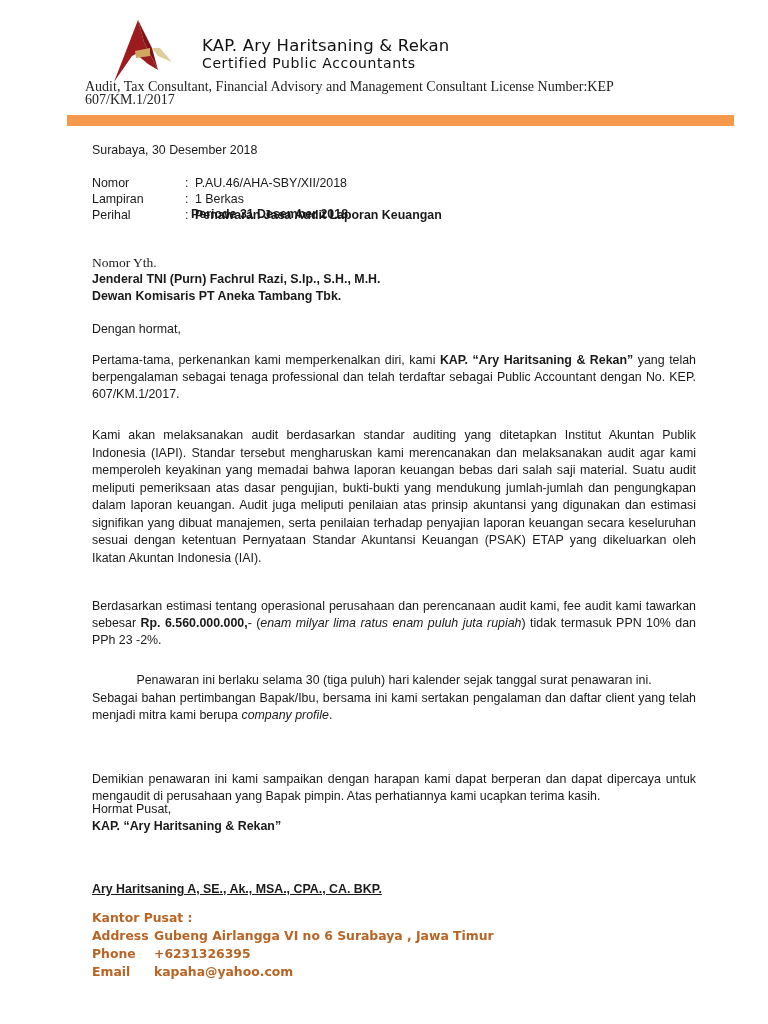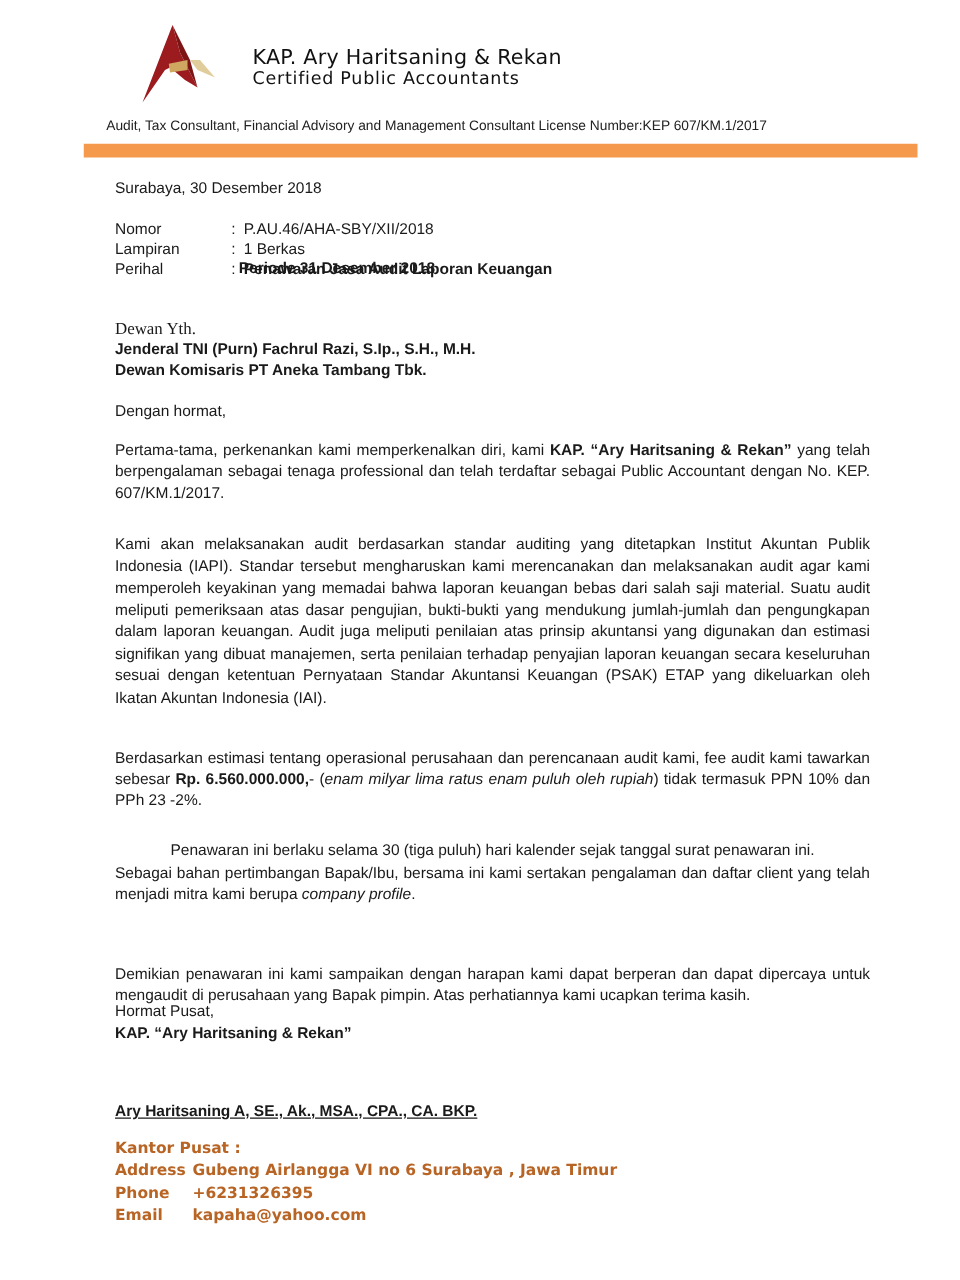--- a/index.html
+++ b/index.html
@@ -42,24 +42,24 @@
       left: 202px;
       top: 55px;
       font-family: "DejaVu Sans", sans-serif;
       font-size: 14px;
       color: #111;
       letter-spacing: 0.6px;
     }
     .services {
       position: absolute;
       left: 85px;
-      top: 95px;
+      top: 80px;
       width: 600px;
-      font-family: Liberation Sans, sans-serif;
-      font-size: 11px;
+      font-family: Liberation Serif, serif;
+      font-size: 14px;
       line-height: 13px;
       color: #222;
     }
     .orange-bar {
       position: absolute;
       left: 67px;
       top: 115px;
       width: 667px;
       height: 11px;
       background: #f59a4c;
@@ -136,34 +136,34 @@
   <span class="meta-label">Nomor</span><span class="meta-sep">:</span><span class="meta-value">P.AU.46/AHA-SBY/XII/2018</span>
 </div>
 <div class="meta-row" style="top:191px;">
   <span class="meta-label">Lampiran</span><span class="meta-sep">:</span><span class="meta-value">1 Berkas</span>
 </div>
 <div class="meta-row" style="top:207px;">
   <span class="meta-label">Perihal</span><span class="meta-sep">:</span><span class="meta-value bold">Penawaran Jasa Audit Laporan Keuangan</span>
 </div>
 <div class="meta-row bold" style="top:206px; left:191px;">Periode 31 Desember 2018</div>
 
-<div class="kepada">Dewan Yth.</div>
+<div class="kepada">Nomor Yth.</div>
 <div class="body-text bold" style="top:271px;">Jenderal TNI (Purn) Fachrul Razi, S.Ip., S.H., M.H.</div>
 <div class="body-text bold" style="top:288px;">Dewan Komisaris PT Aneka Tambang Tbk.</div>
 
 <div class="body-text" style="top:321px;">Dengan hormat,</div>
 
 <div class="body-text justify" style="top:352px;">
   <span>Pertama-tama, perkenankan kami memperkenalkan diri, kami </span><b>KAP. “Ary Haritsaning &amp; Rekan”</b><span> yang telah berpengalaman sebagai tenaga professional dan telah terdaftar sebagai Public Accountant dengan No. KEP. 607/KM.1/2017.</span>
 </div>
 
 <div class="body-text justify" style="top:427px; line-height:17.5px;">Kami akan melaksanakan audit berdasarkan standar auditing yang ditetapkan Institut Akuntan Publik Indonesia (IAPI). Standar tersebut mengharuskan kami merencanakan dan melaksanakan audit agar kami memperoleh keyakinan yang memadai bahwa laporan keuangan bebas dari salah saji material. Suatu audit meliputi pemeriksaan atas dasar pengujian, bukti-bukti yang mendukung jumlah-jumlah dan pengungkapan dalam laporan keuangan. Audit juga meliputi penilaian atas prinsip akuntansi yang digunakan dan estimasi signifikan yang dibuat manajemen, serta penilaian terhadap penyajian laporan keuangan secara keseluruhan sesuai dengan ketentuan Pernyataan Standar Akuntansi Keuangan (PSAK) ETAP yang dikeluarkan oleh Ikatan Akuntan Indonesia (IAI).</div>
 
 <div class="body-text justify" style="top:598px;">
-  <span>Berdasarkan estimasi tentang operasional perusahaan dan perencanaan audit kami, fee audit kami tawarkan sebesar </span><b>Rp. 6.560.000.000,</b><span>- (</span><i>enam milyar lima ratus enam puluh oleh rupiah</i><span>) tidak termasuk PPN 10%  dan PPh 23 -2%.</span>
+  <span>Berdasarkan estimasi tentang operasional perusahaan dan perencanaan audit kami, fee audit kami tawarkan sebesar </span><b>Rp. 6.560.000.000,</b><span>- (</span><i>enam milyar lima ratus enam puluh juta rupiah</i><span>) tidak termasuk PPN 10%  dan PPh 23 -2%.</span>
 </div>
 
 <div class="body-text" style="top:672px;text-align:center;">Penawaran ini berlaku selama 30 (tiga puluh) hari kalender sejak tanggal surat penawaran ini.</div>
 <div class="body-text justify" style="top:690px;">
   <span>Sebagai bahan pertimbangan Bapak/Ibu, bersama ini kami sertakan pengalaman dan daftar client yang telah menjadi mitra kami berupa </span><i>company profile</i><span>.</span>
 </div>
 
 <div class="body-text justify" style="top:748px;margin-top:23px;">Demikian penawaran ini kami sampaikan dengan harapan kami dapat berperan dan dapat dipercaya untuk mengaudit di perusahaan yang Bapak pimpin. Atas perhatiannya kami ucapkan terima kasih.</div>
 
 <div class="body-text" style="top:801px;">Hormat Pusat,</div>

